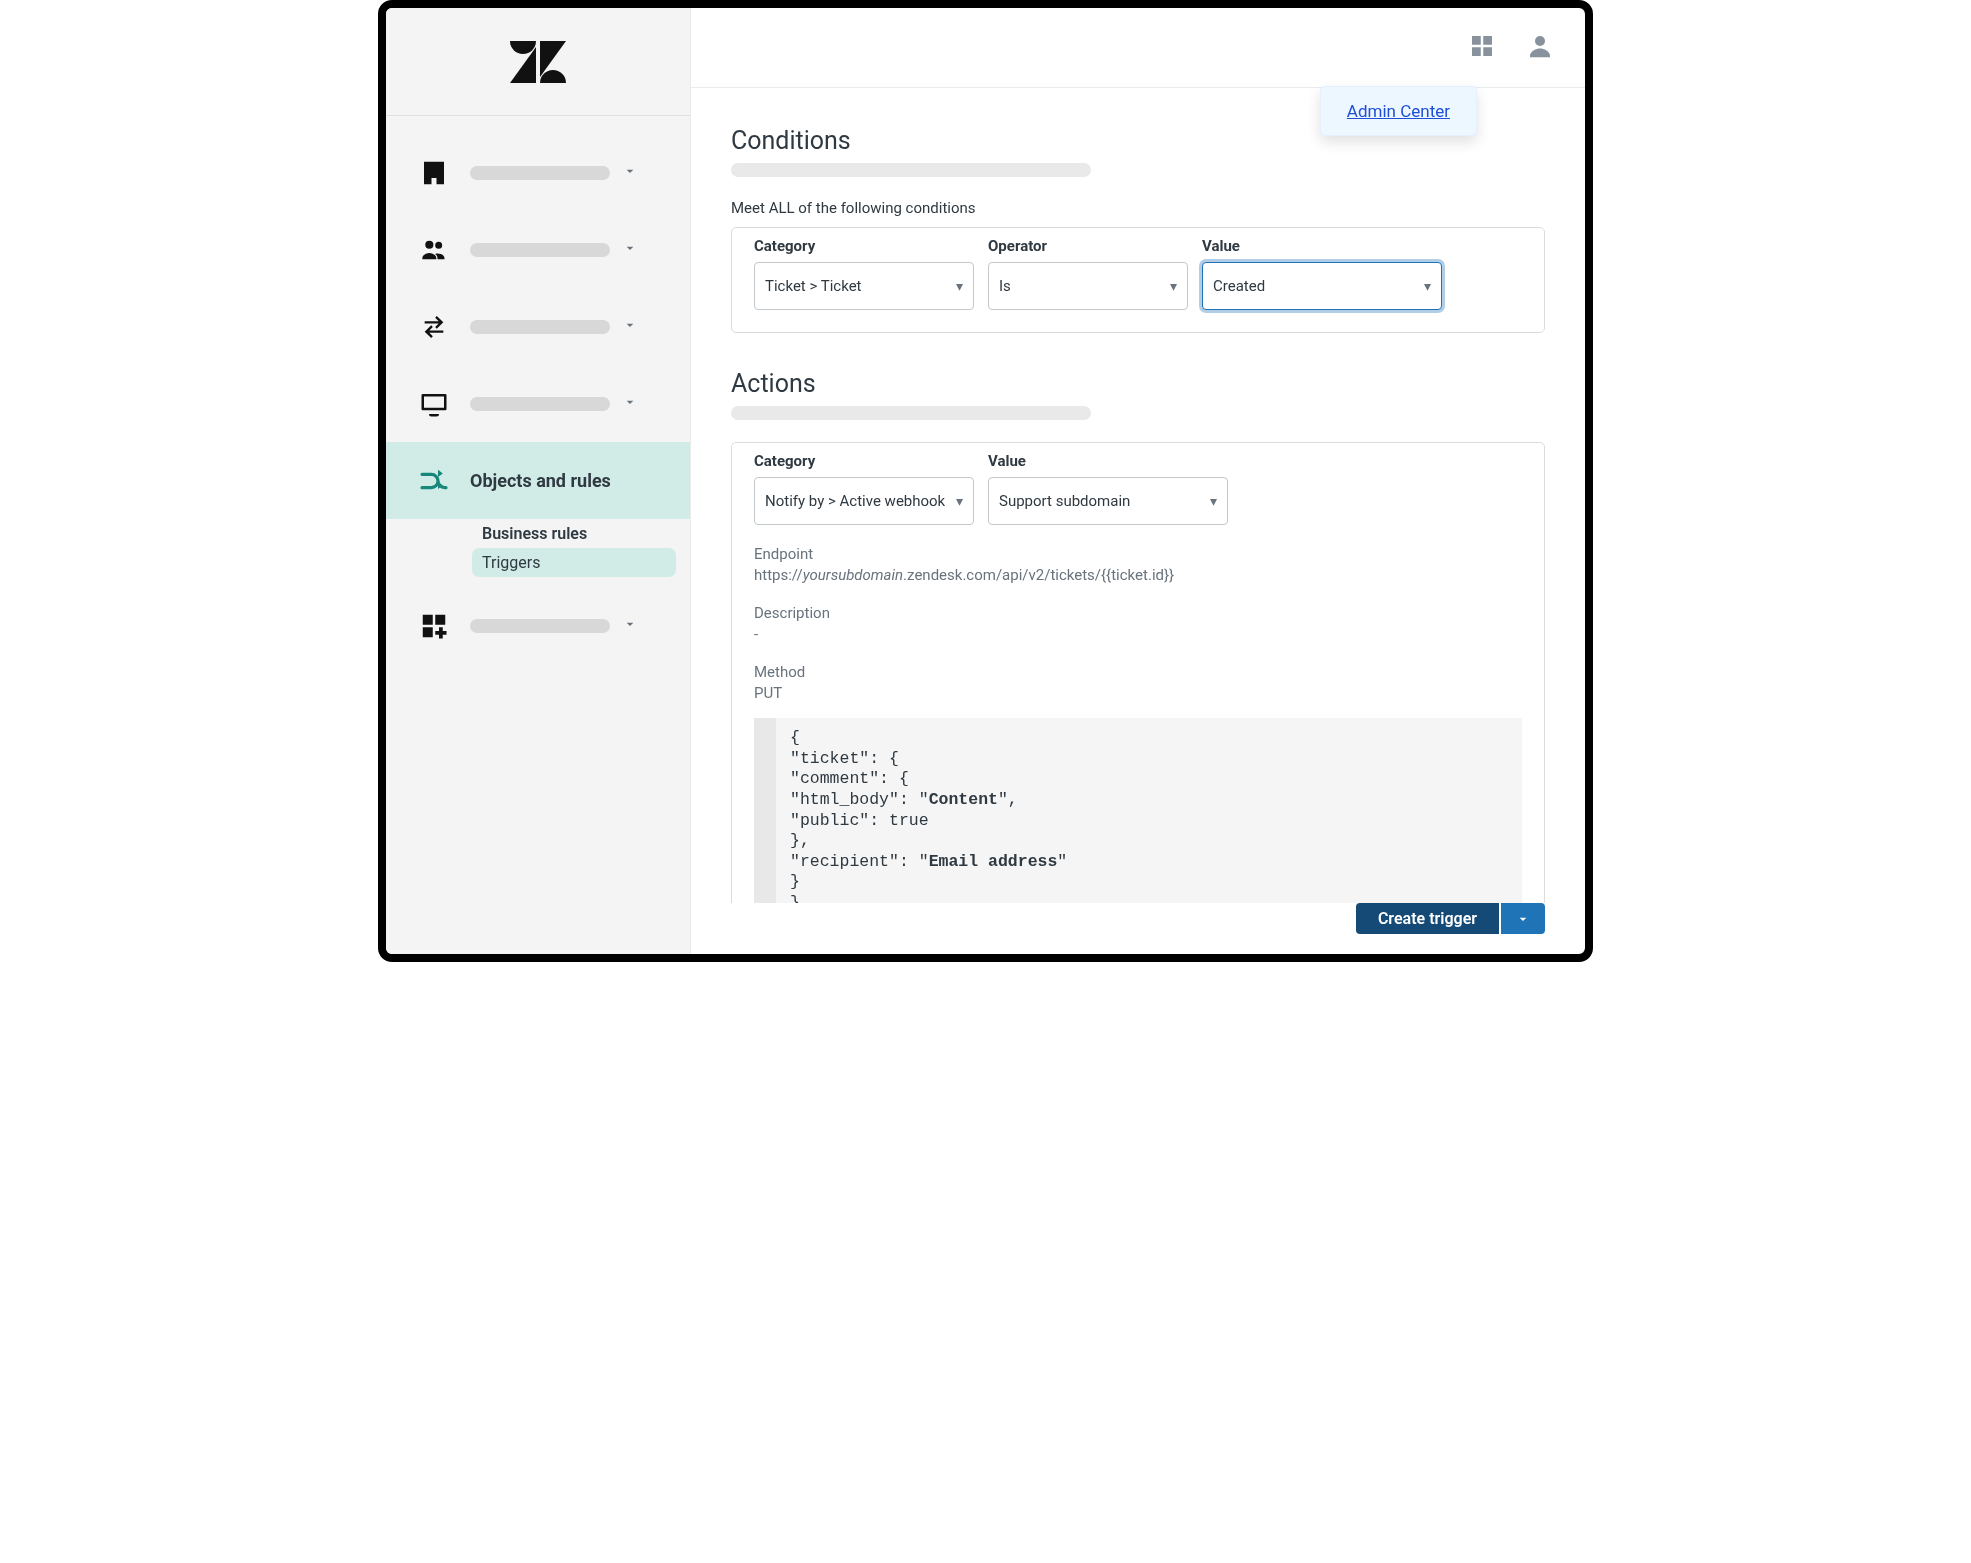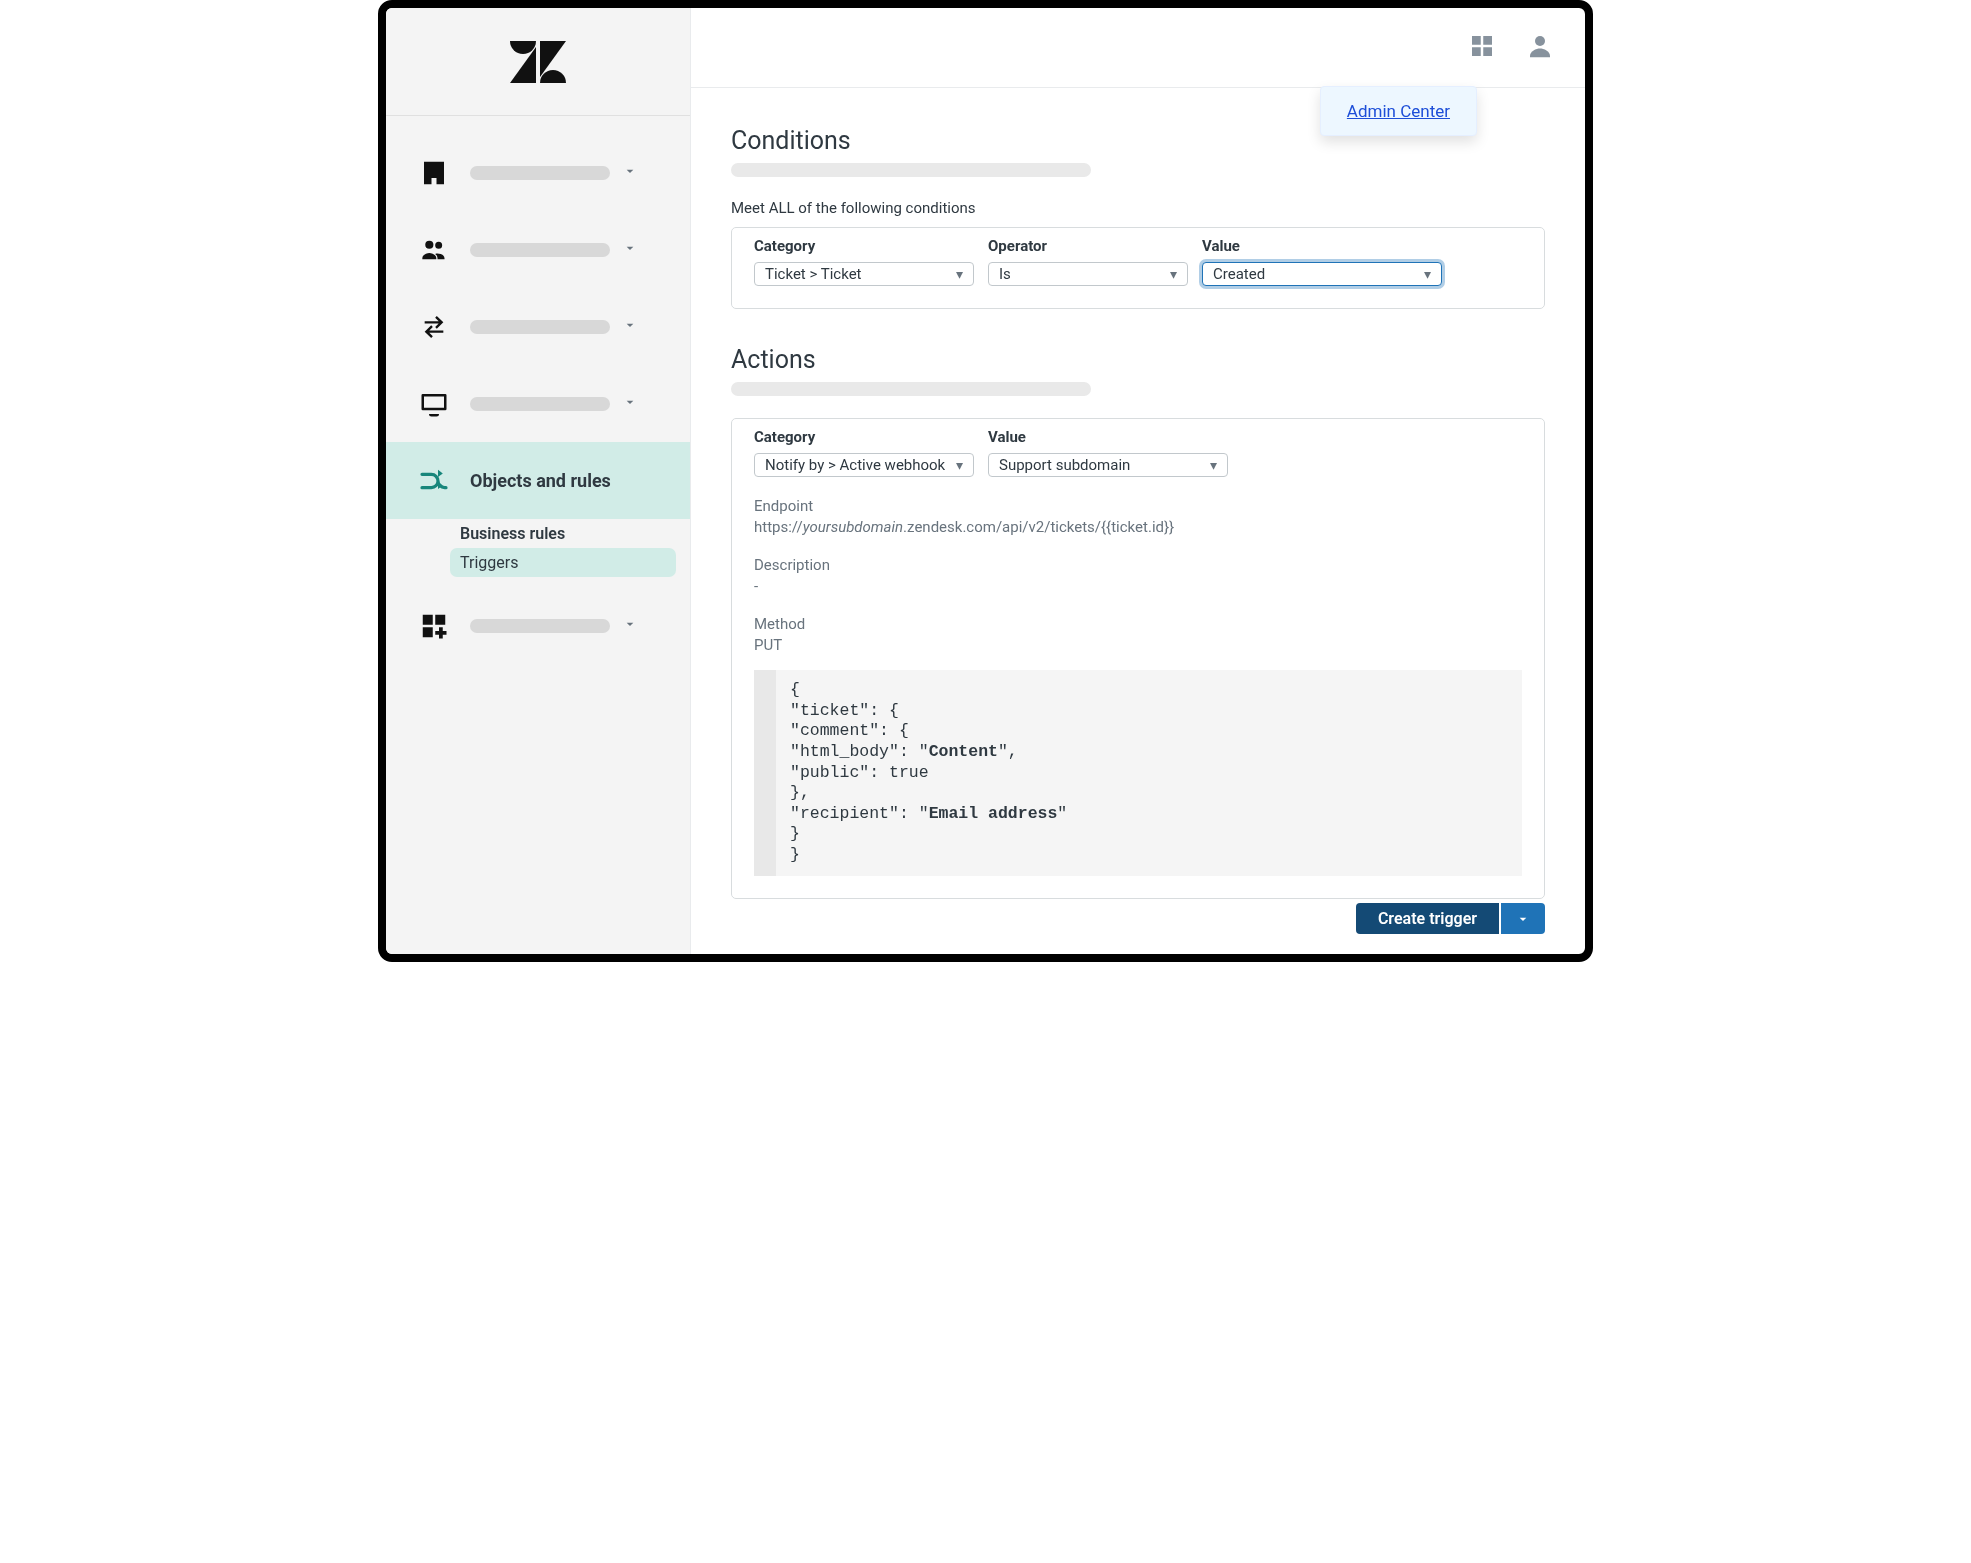--- a/index.html
+++ b/index.html
@@ -67,21 +67,21 @@
     color: #68737d;
   }
   .nav-item.active .nav-text {
     flex: 1;
     margin-left: 16px;
     font-weight: 700;
     font-size: 18px;
     color: #2f3941;
   }
   .sub-nav {
-    padding-left: 64px;
+    padding-left: 86px;
     padding-right: 14px;
     padding-bottom: 10px;
   }
   .sub-nav-item {
     padding: 5px 10px;
     font-size: 16px;
     color: #2f3941;
     cursor: pointer;
     border-radius: 3px;
     font-weight: 600;
@@ -169,21 +169,21 @@
   }
   .field-label {
     font-size: 15px;
     font-weight: 700;
     color: #2f3941;
     margin-bottom: 7px;
   }
   .select {
     border: 1px solid #c2c8cc;
     border-radius: 4px;
-    height: 24px;
+    height: 48px;
     display: flex;
     align-items: center;
     padding: 0 10px;
     font-size: 15px;
     color: #2f3941;
     justify-content: space-between;
     background: #fff;
     cursor: pointer;
   }
   .select.focused {

